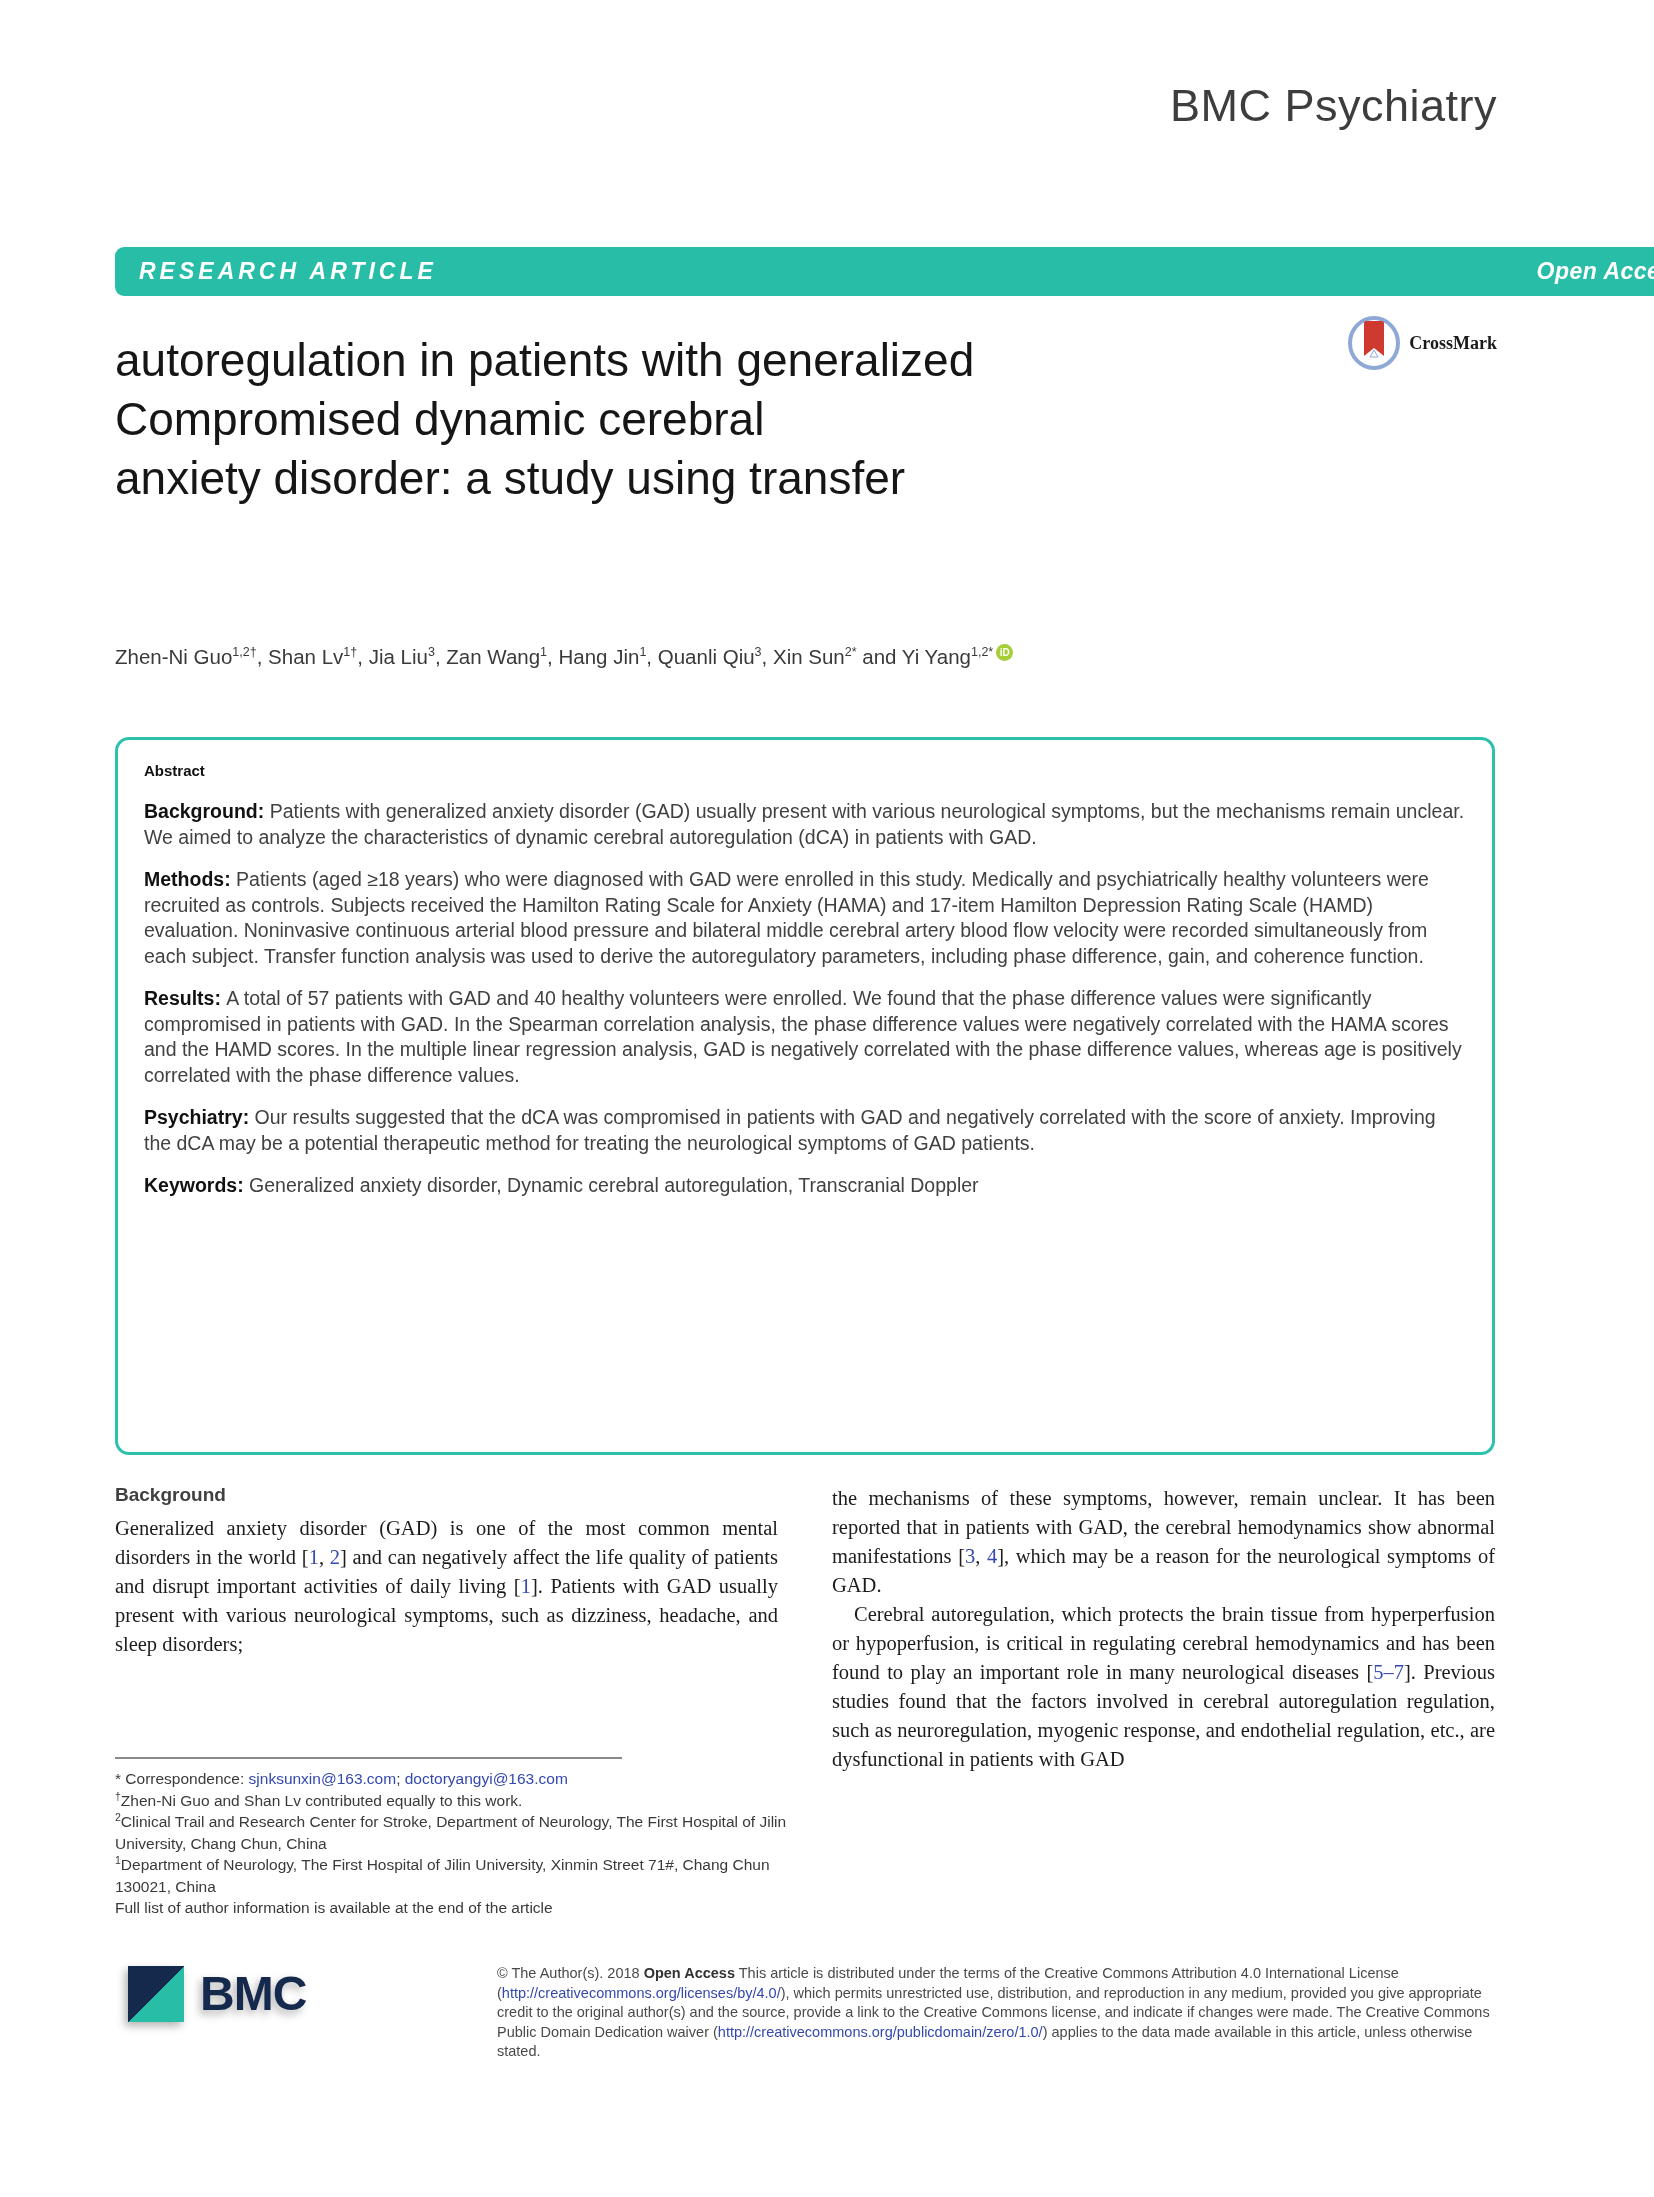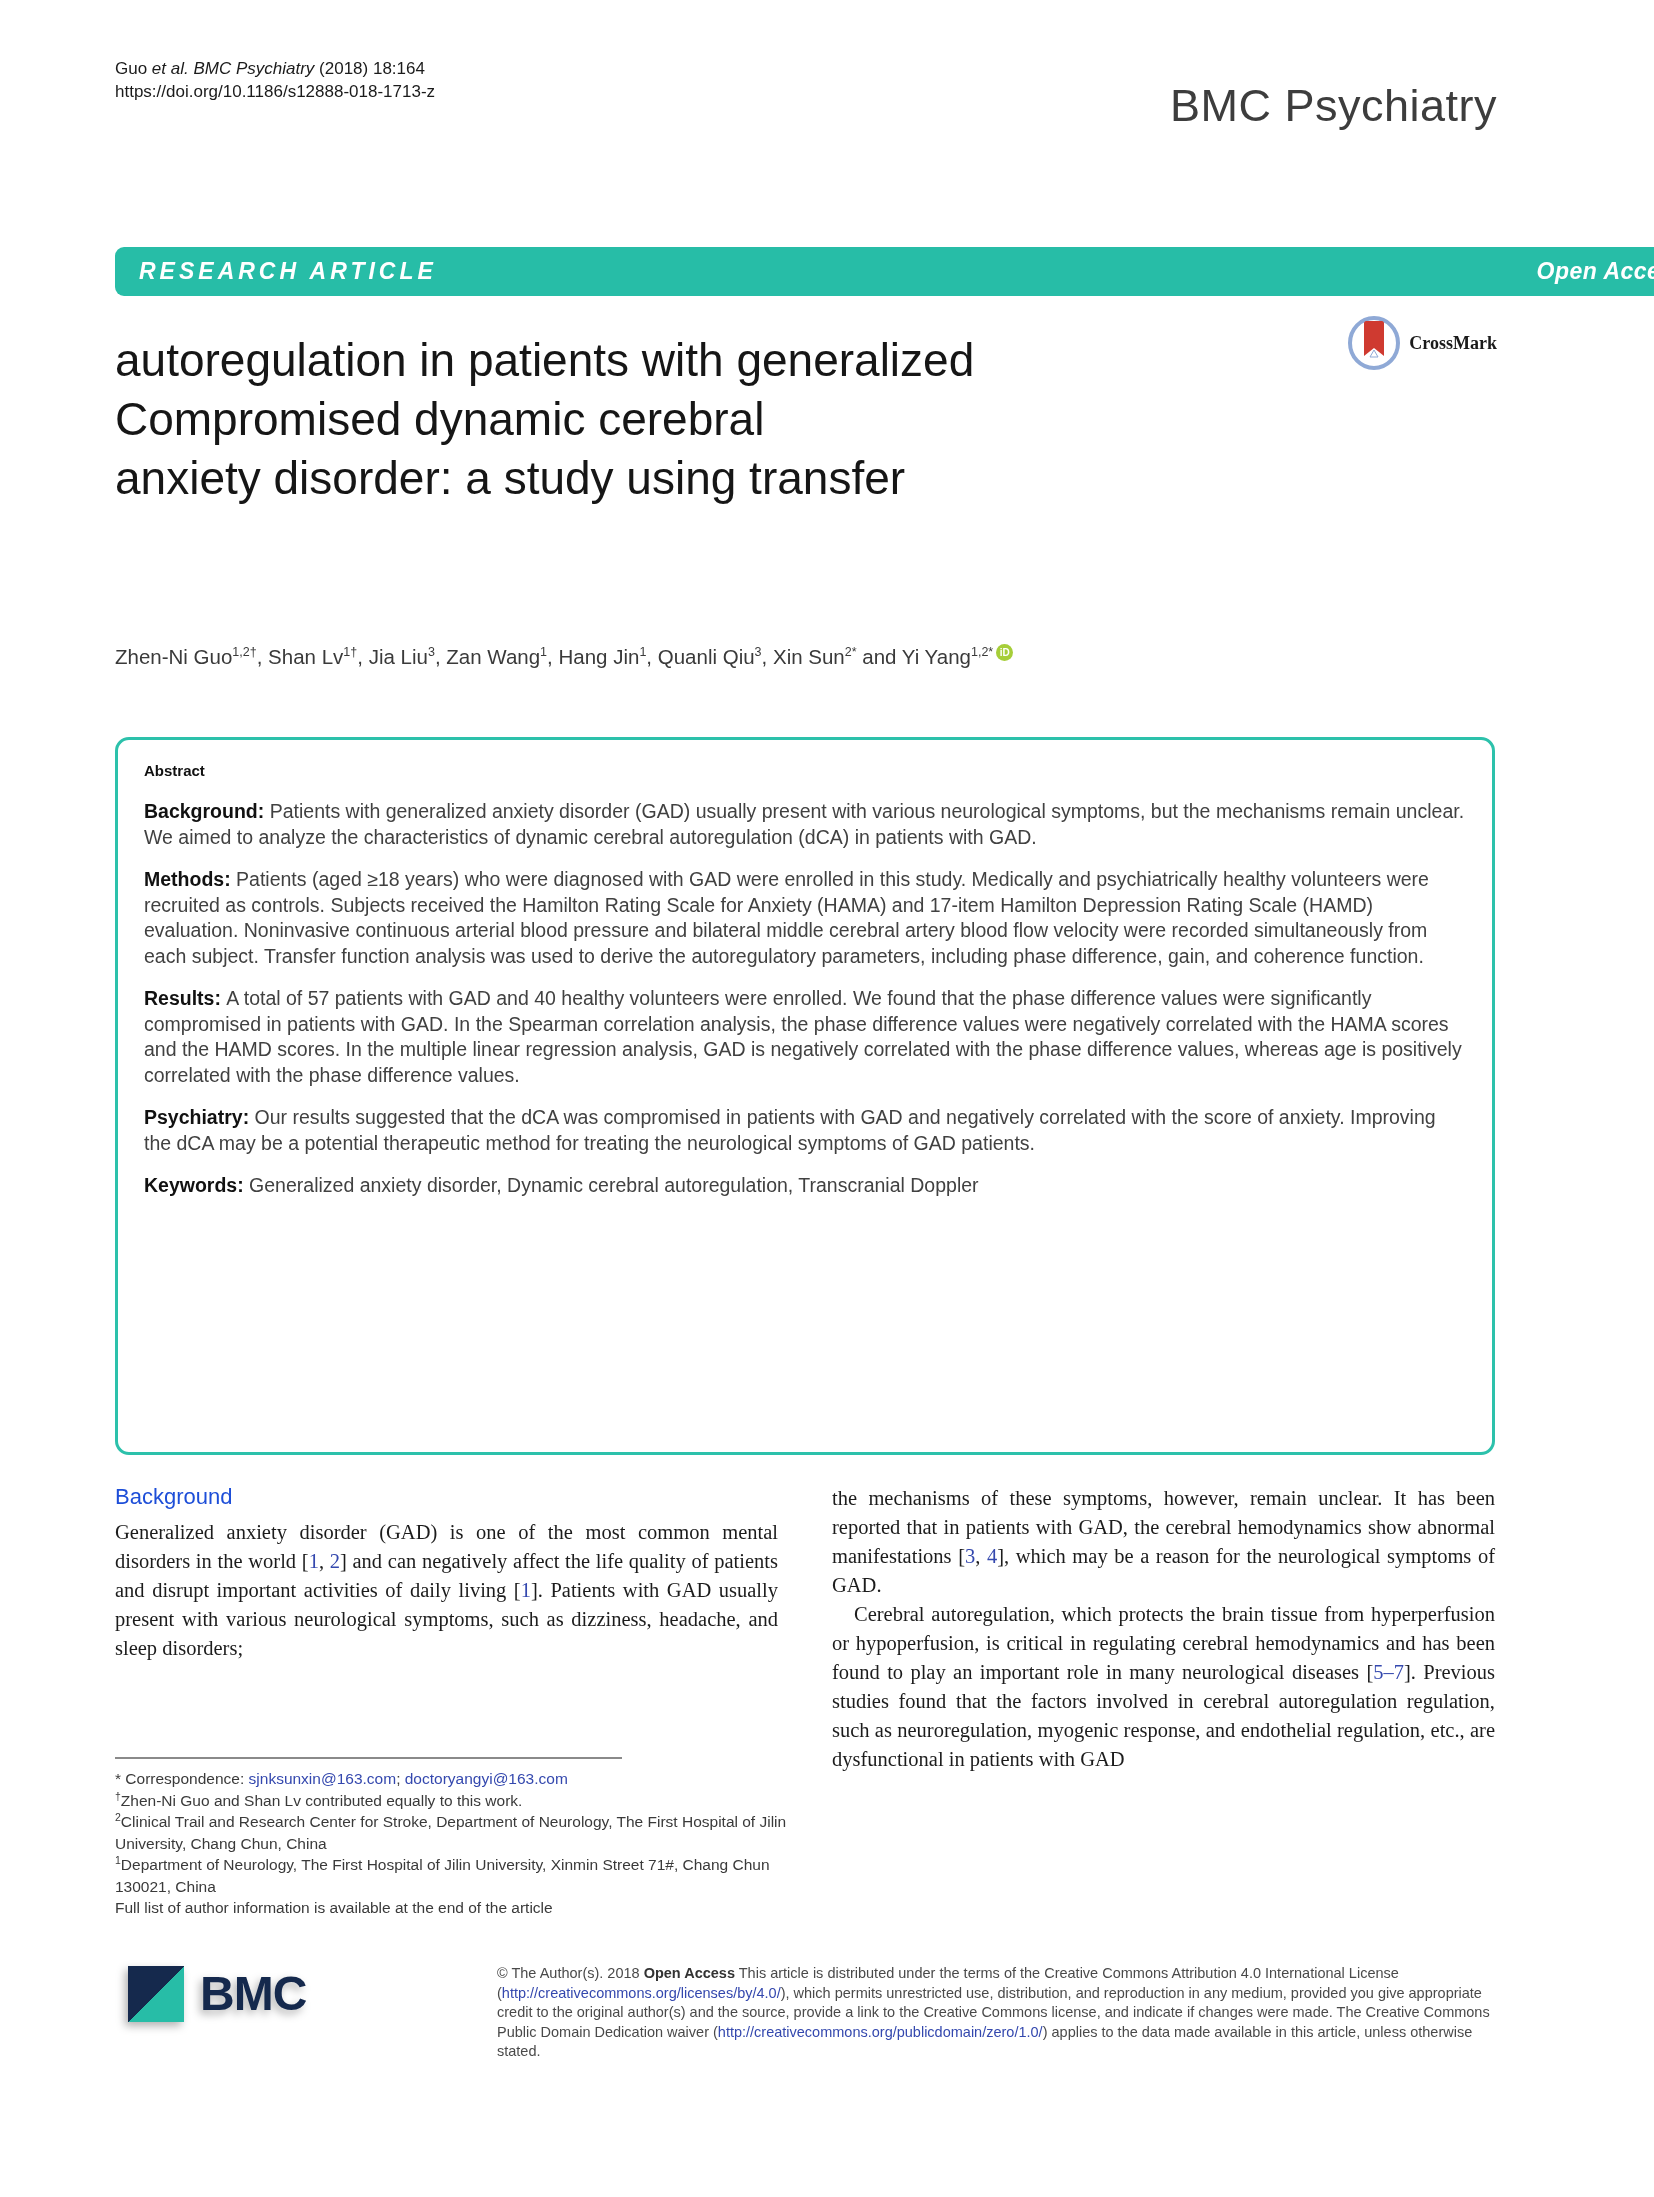--- a/index.html
+++ b/index.html
@@ -37,21 +37,21 @@
     position:absolute; left:115px; top:737px; width:1380px; min-height:718px;
     border:3px solid; border-radius:14px; padding:22px 26px 24px 26px;
   }
   .abstract h2 { font-size:15px; font-weight:bold; color:#111111; margin-bottom:20px; }
   .abs-p { font-size:19.5px; line-height:25.5px; color:#414141; margin-bottom:17px; }
   .abs-p b { color:#111111; }
   .abs-p:last-child { margin-bottom:0; }
   
   .body-cols { position:absolute; left:115px; top:1484px; width:1380px; display:flex; gap:54px; }
   .col { width:663px; }
-  .col h3 { font-size:22px; font-weight:normal; color:#1d4ed8; margin-bottom:8px; }
+  .col h3 { font-size:19px; font-weight:bold; color:#404040; margin-bottom:8px; }
   .serif-p {
     font-family:"Liberation Serif", serif; font-size:20.5px; line-height:29px;
     text-align:justify; color:#1c1c1c;
   }
   .serif-p.indent { text-indent:22px; }
   .lnk { color:#3448ae; text-decoration:none; cursor:pointer; }
   
   .footnotes { position:absolute; left:115px; top:1757px; width:672px; }
   .fn-rule { width:507px; border-top:2px solid #8a8a8a; margin-bottom:9px; }
   .fn-line { font-size:15.5px; line-height:21.5px; color:#3a3a3a; }
@@ -63,24 +63,20 @@
   .bmc-text { font-size:48px; font-weight:800; letter-spacing:-1px; line-height:56px; }
   .copyright { position:absolute; left:497px; top:1964px; width:1000px; font-size:14.5px; line-height:19.5px; color:#4a4a4a; }
   .copyright b { color:#333333; }
   sup { line-height:0; }
 </style>
 </head>
 <body>
 
 <div class="page">
 
-  <div class="cite-block">
-    <div><span>Guo </span><span class="ital">et al. BMC Psychiatry</span><span>  (2018) 18:164</span></div>
-    <div><span>https://doi.org/10.1186/s12888-018-1713-z</span></div>
-  </div>
 
   <div class="journal-logo">BMC Psychiatry</div>
 
   <div class="banner" id="banner" style="background: rgb(39, 189, 167);">
     <span class="left">RESEARCH ARTICLE</span>
     <span class="right">Open Access</span>
   </div>
 
   <div class="crossmark">
     <svg width="54" height="54" viewBox="0 0 54 54">

